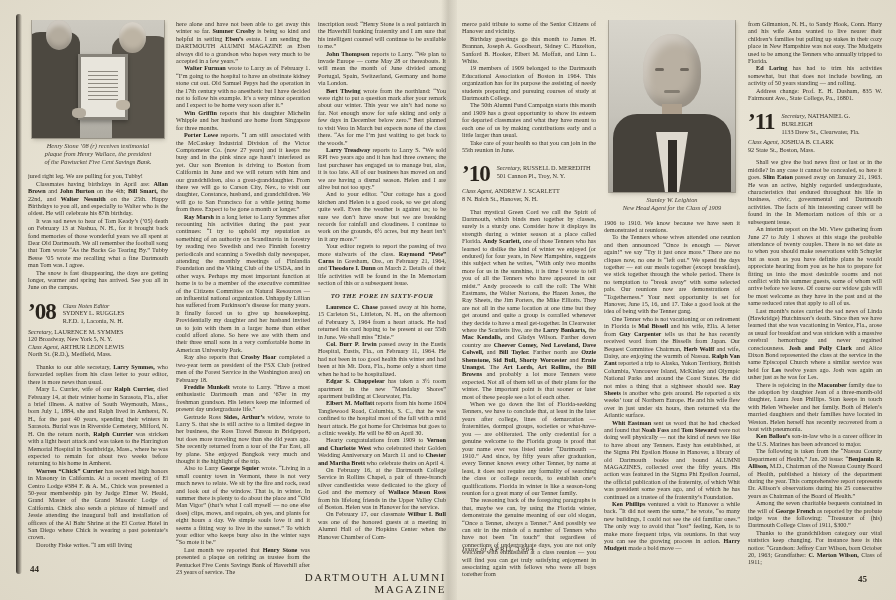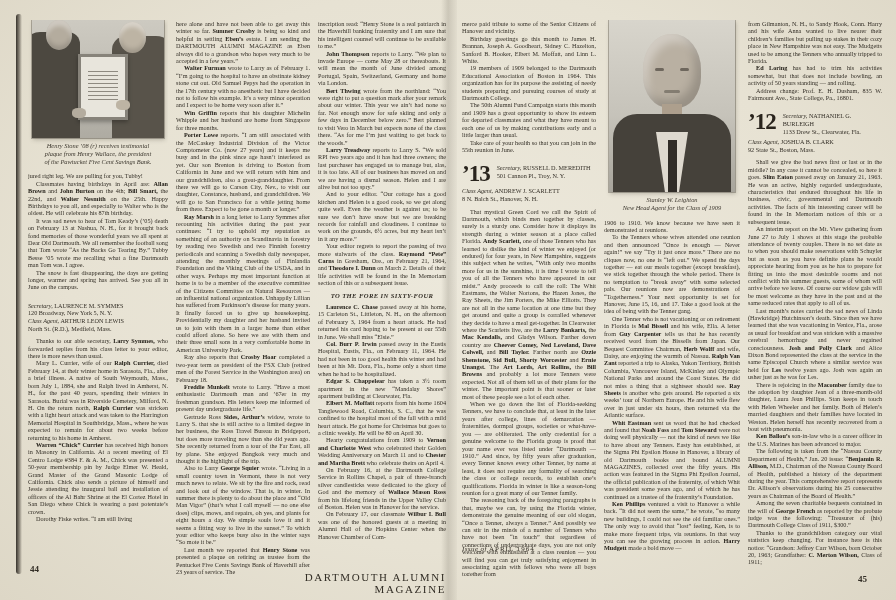--- a/index.html
+++ b/index.html
@@ -64,20 +64,28 @@
         <div class="caption">
           <div>Henry Stone ’08 (r) receives testimonial</div>
           <div>plaque from Henry Wallace, the president</div>
           <div>of the Pawtucket Five Cent Savings Bank.</div>
         </div>
         <p class="para noindent">jured right leg. We are pulling for you, Tubby!</p>
         <p class="para">Classmates having birthdays in April are: <b>Allan Brown</b> and <b>John Burton</b> on the 4th; <b>Bill Smart,</b> the 22nd, and <b>Walter Nesmith</b> on the 25th. Happy Birthdays to you all, and especially to Walter who is the oldest. He will celebrate his 87th birthday.</p>
         <p class="para">It was sad news to hear of Tom Keady’s (’05) death on February 13 at Nashua, N. H., for it brought back fond memories of those wonderful years we all spent at Dear Old Dartmouth. We all remember the football song that Tom wrote “As the Backs Go Tearing By.” Tubby Besse ’05 wrote me recalling what a fine Dartmouth man Tom was. I agree.</p>
         <p class="para">The snow is fast disappearing, the days are getting longer, warmer and spring has arrived. See you all in June on the campus.</p>
         <div class="class-header">
+          <div class="ch-top">
+            <span class="ch-year">’08</span>
+            <div class="ch-side">
+              <div><i>Class Notes Editor</i></div>
+              <div>SYDNEY L. RUGGLES</div>
+              <div>R.F.D. 1, Laconia, N. H.</div>
+            </div>
+          </div>
           <div class="ch-below">
             <div><i>Secretary,</i> LAURENCE M. SYMMES</div>
             <div>120 Broadway, New York 5, N. Y.</div>
             <div><i>Class Agent,</i> ARTHUR LEON LEWIS</div>
             <div>North St. (R.D.), Medfield, Mass.</div>
           </div>
         </div>
         <p class="para">Thanks to our able secretary, <b>Larry Symmes,</b> who forwarded replies from his class letter to your editor, there is more news than usual.</p>
         <p class="para">Mary L. Currier, wife of our <b>Ralph Currier,</b> died February 14, at their winter home in Sarasota, Fla., after a brief illness. A native of South Weymouth, Mass., born July 1, 1884, she and Ralph lived in Amherst, N. H., for the past 40 years, spending their winters in Sarasota. Burial was in Riverside Cemetery, Milford, N. H. On the return north, <b>Ralph Currier</b> was stricken with a light heart attack and was taken to the Harrington Memorial Hospital in Southbridge, Mass., where he was expected to remain for about two weeks before returning to his home in Amherst.</p>
         <p class="para"><b>Warren “Chick” Currier</b> has received high honors in Masonry in California. At a recent meeting of El Centro Lodge #384 F. &amp; A. M., Chick was presented a 50-year membership pin by Judge Elmer W. Heald, Grand Master of the Grand Masonic Lodge of California. Chick also sends a picture of himself and Jessie attending the inaugural ball and installation of officers of the Al Bahr Shrine at the El Cortez Hotel in San Diego where Chick is wearing a past potentate’s crown.</p>
@@ -117,21 +125,21 @@
 
   <div>
     <div class="col" style="left:462px;width:134px;">
         <p class="para noindent">merce paid tribute to some of the Senior Citizens of Hanover and vicinity.</p>
         <p class="para">Birthday greetings go this month to James H. Brannan, Joseph A. Goodheart, Sidney C. Hazelton, Sanford B. Hooker, Elbert M. Moffatt, and Linn L. White.</p>
         <p class="para">19 members of 1909 belonged to the Dartmouth Educational Association of Boston in 1964. This organization has for its purpose the assisting of needy students preparing and pursuing courses of study at Dartmouth College.</p>
         <p class="para">The 50th Alumni Fund Campaign starts this month and 1909 has a great opportunity to show its esteem for departed classmates and what they have meant to each one of us by making contributions early and a little larger than usual.</p>
         <p class="para">Take care of your health so that you can join in the 55th reunion in June.</p>
         <div class="class-header">
           <div class="ch-top">
-            <span class="ch-year">’13</span>
+            <span class="ch-year">’10</span>
             <div class="ch-side">
               <div><i>Secretary,</i> RUSSELL D. MEREDITH</div>
               <div>501 Cannon Pl., Troy, N. Y.</div>
             </div>
           </div>
           <div class="ch-below">
             <div><i>Class Agent,</i> ANDREW J. SCARLETT</div>
             <div>8 N. Balch St., Hanover, N. H.</div>
           </div>
         </div>
@@ -159,21 +167,21 @@
         <p class="para">One Tenner who is not vacationing or on retirement in Florida is <b>Mal Bissell</b> and his wife, Ella. A letter from <b>Guy Carpenter</b> tells us that he has recently received word from the Bissells from Japan. Our Bequest Committee Chairman, <b>Herb Wolff</b> and wife, Daisy, are enjoying the warmth of Nassau. <b>Ralph Van Zant</b> reported a trip to Alaska, Yukon Territory, British Columbia, Vancouver Island, McKinley and Olympic National Parks and around the Coast States. He did not miss a thing that a sightseer should see. <b>Ray Sheets</b> is another who gets around. He reported a six weeks’ tour of Northern Europe. He and his wife flew over in just under six hours, then returned via the Atlantic surface.</p>
         <p class="para"><b>Whit Eastman</b> sent us word that he had checked and found that <b>Noah Foss</b> and <b>Tom Steward</b> were not doing well physically — not the kind of news we like to have about any Tenners. Easty has established, at the Sigma Phi Epsilon House in Hanover, a library of old Dartmouth books and bound ALUMNI MAGAZINES, collected over the fifty years. His action was featured in the Sigma Phi Epsilon Journal, the official publication of the fraternity, of which Whit was president some years ago, and of which he has continued as a trustee of the fraternity’s Foundation.</p>
         <p class="para"><b>Ken Phillips</b> ventured a visit to Hanover a while back. “It did not seem the same,” he wrote, “so many new buildings, I could not see the old familiar ones.” The only way to avoid that “lost” feeling, Ken, is to make more frequent trips, via reunions. In that way you can see the growing process in action. <b>Harry Mudgett</b> made a bold move —</p>
       </div>
     <div class="col" style="left:748px;width:134px;">
         <p class="para noindent">from Gilmanton, N. H., to Sandy Hook, Conn. Harry and his wife Anna wanted to live nearer their children’s families but pulling up stakes in their cozy place in New Hampshire was not easy. The Mudgetts used to be among the Tenners who annually tripped to Florida.</p>
         <p class="para"><b>Ed Loring</b> has had to trim his activities somewhat, but that does not include bowling, an activity of 50 years standing — and rolling.</p>
         <p class="para">Address change: Prof. E. H. Dusham, 835 W. Fairmount Ave., State College, Pa., 16801.</p>
         <div class="class-header">
           <div class="ch-top">
-            <span class="ch-year">’12</span>
+            <span class="ch-year">’11</span>
             <div class="ch-side">
               <div><i>Secretary,</i> NATHANIEL G. BURLEIGH</div>
               <div>1133 Drew St., Clearwater, Fla.</div>
             </div>
           </div>
           <div class="ch-below">
             <div><i>Class Agent,</i> JOSHUA B. CLARK</div>
             <div>92 State St., Boston, Mass.</div>
           </div>
         </div>

